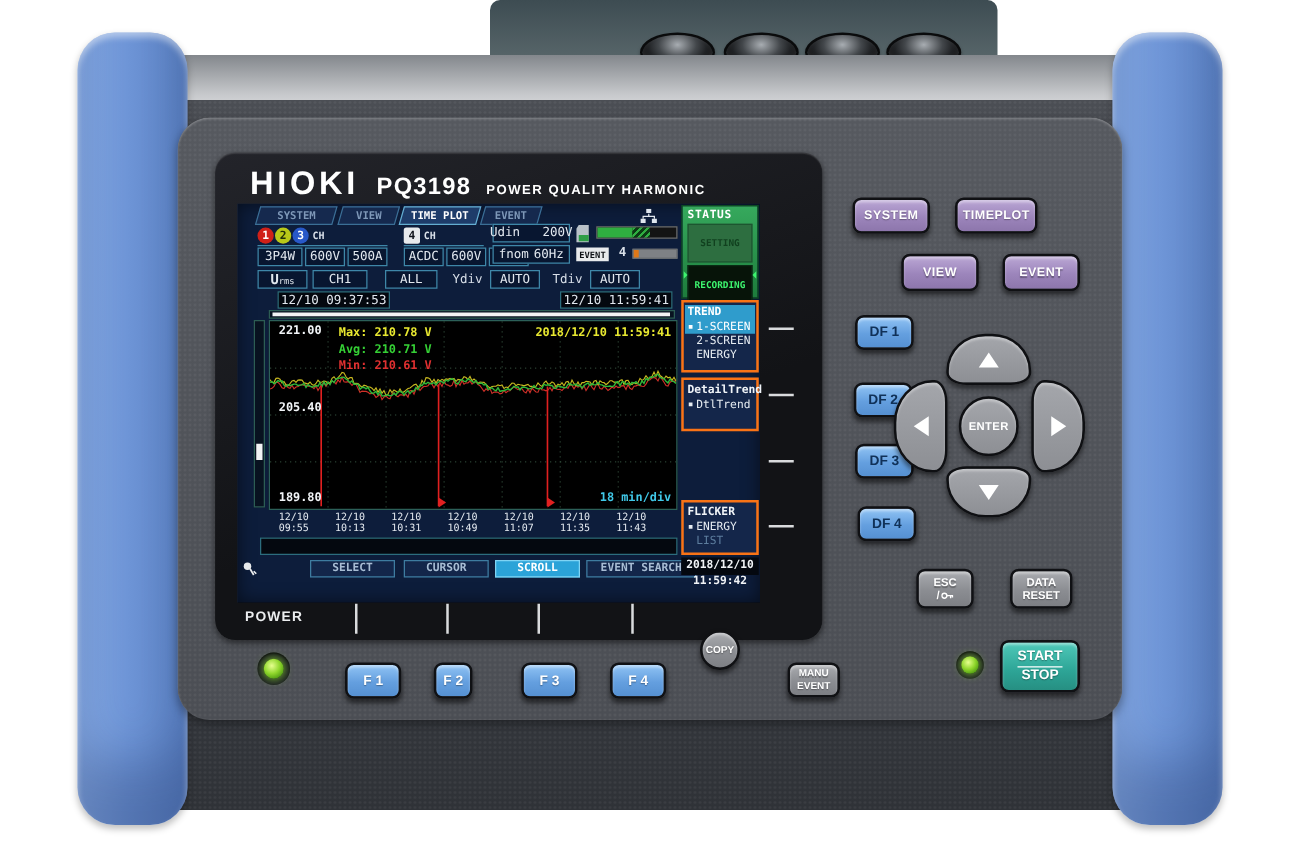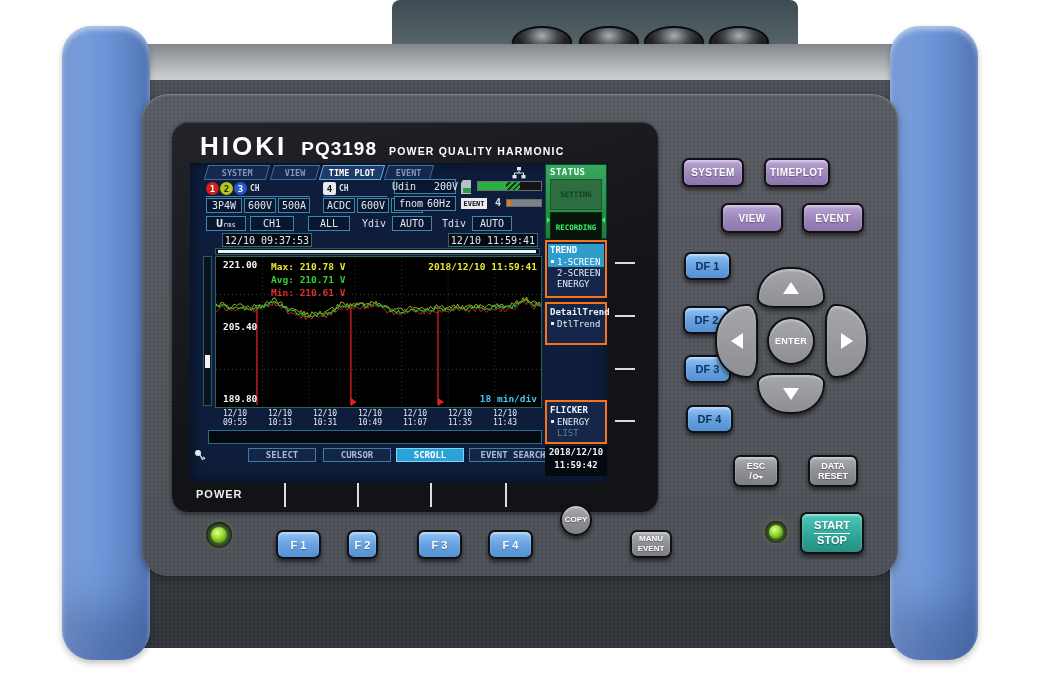--- a/index.html
+++ b/index.html
@@ -271,21 +271,21 @@
     <div class="abs menu-box" style="top:139px;height:43px;">
       <div class="menu-h">DetailTrend</div>
       <div class="menu-i mark">DtlTrend</div>
     </div>
     <div class="abs menu-box" style="top:237px;height:44px;">
       <div class="menu-h">FLICKER</div>
       <div class="menu-i mark">ENERGY</div>
       <div class="menu-i dim">LIST</div>
     </div>
 
-    <div class="abs" style="left:355px;top:283px;width:62px;height:30px;background:#04080f;color:#f0f3f6;font:bold 9px/13px 'DejaVu Sans Mono',monospace;text-align:center;">
+    <div class="abs" style="left:355px;top:283px;width:62px;height:14px;background:#04080f;color:#f0f3f6;font:bold 9px/13px 'DejaVu Sans Mono',monospace;text-align:center;">
       <span>2018/12/10</span><br>
       <span>11:59:42</span>
     </div>
   </div>
 
   <div class="abs dash" style="left:615px;top:262px;width:20px;height:2px;"></div>
   <div class="abs dash" style="left:615px;top:315px;width:20px;height:2px;"></div>
   <div class="abs dash" style="left:615px;top:368px;width:20px;height:2px;"></div>
   <div class="abs dash" style="left:615px;top:420px;width:20px;height:2px;"></div>
   <div class="abs dash" style="left:284px;top:483px;width:2px;height:24px;"></div>

